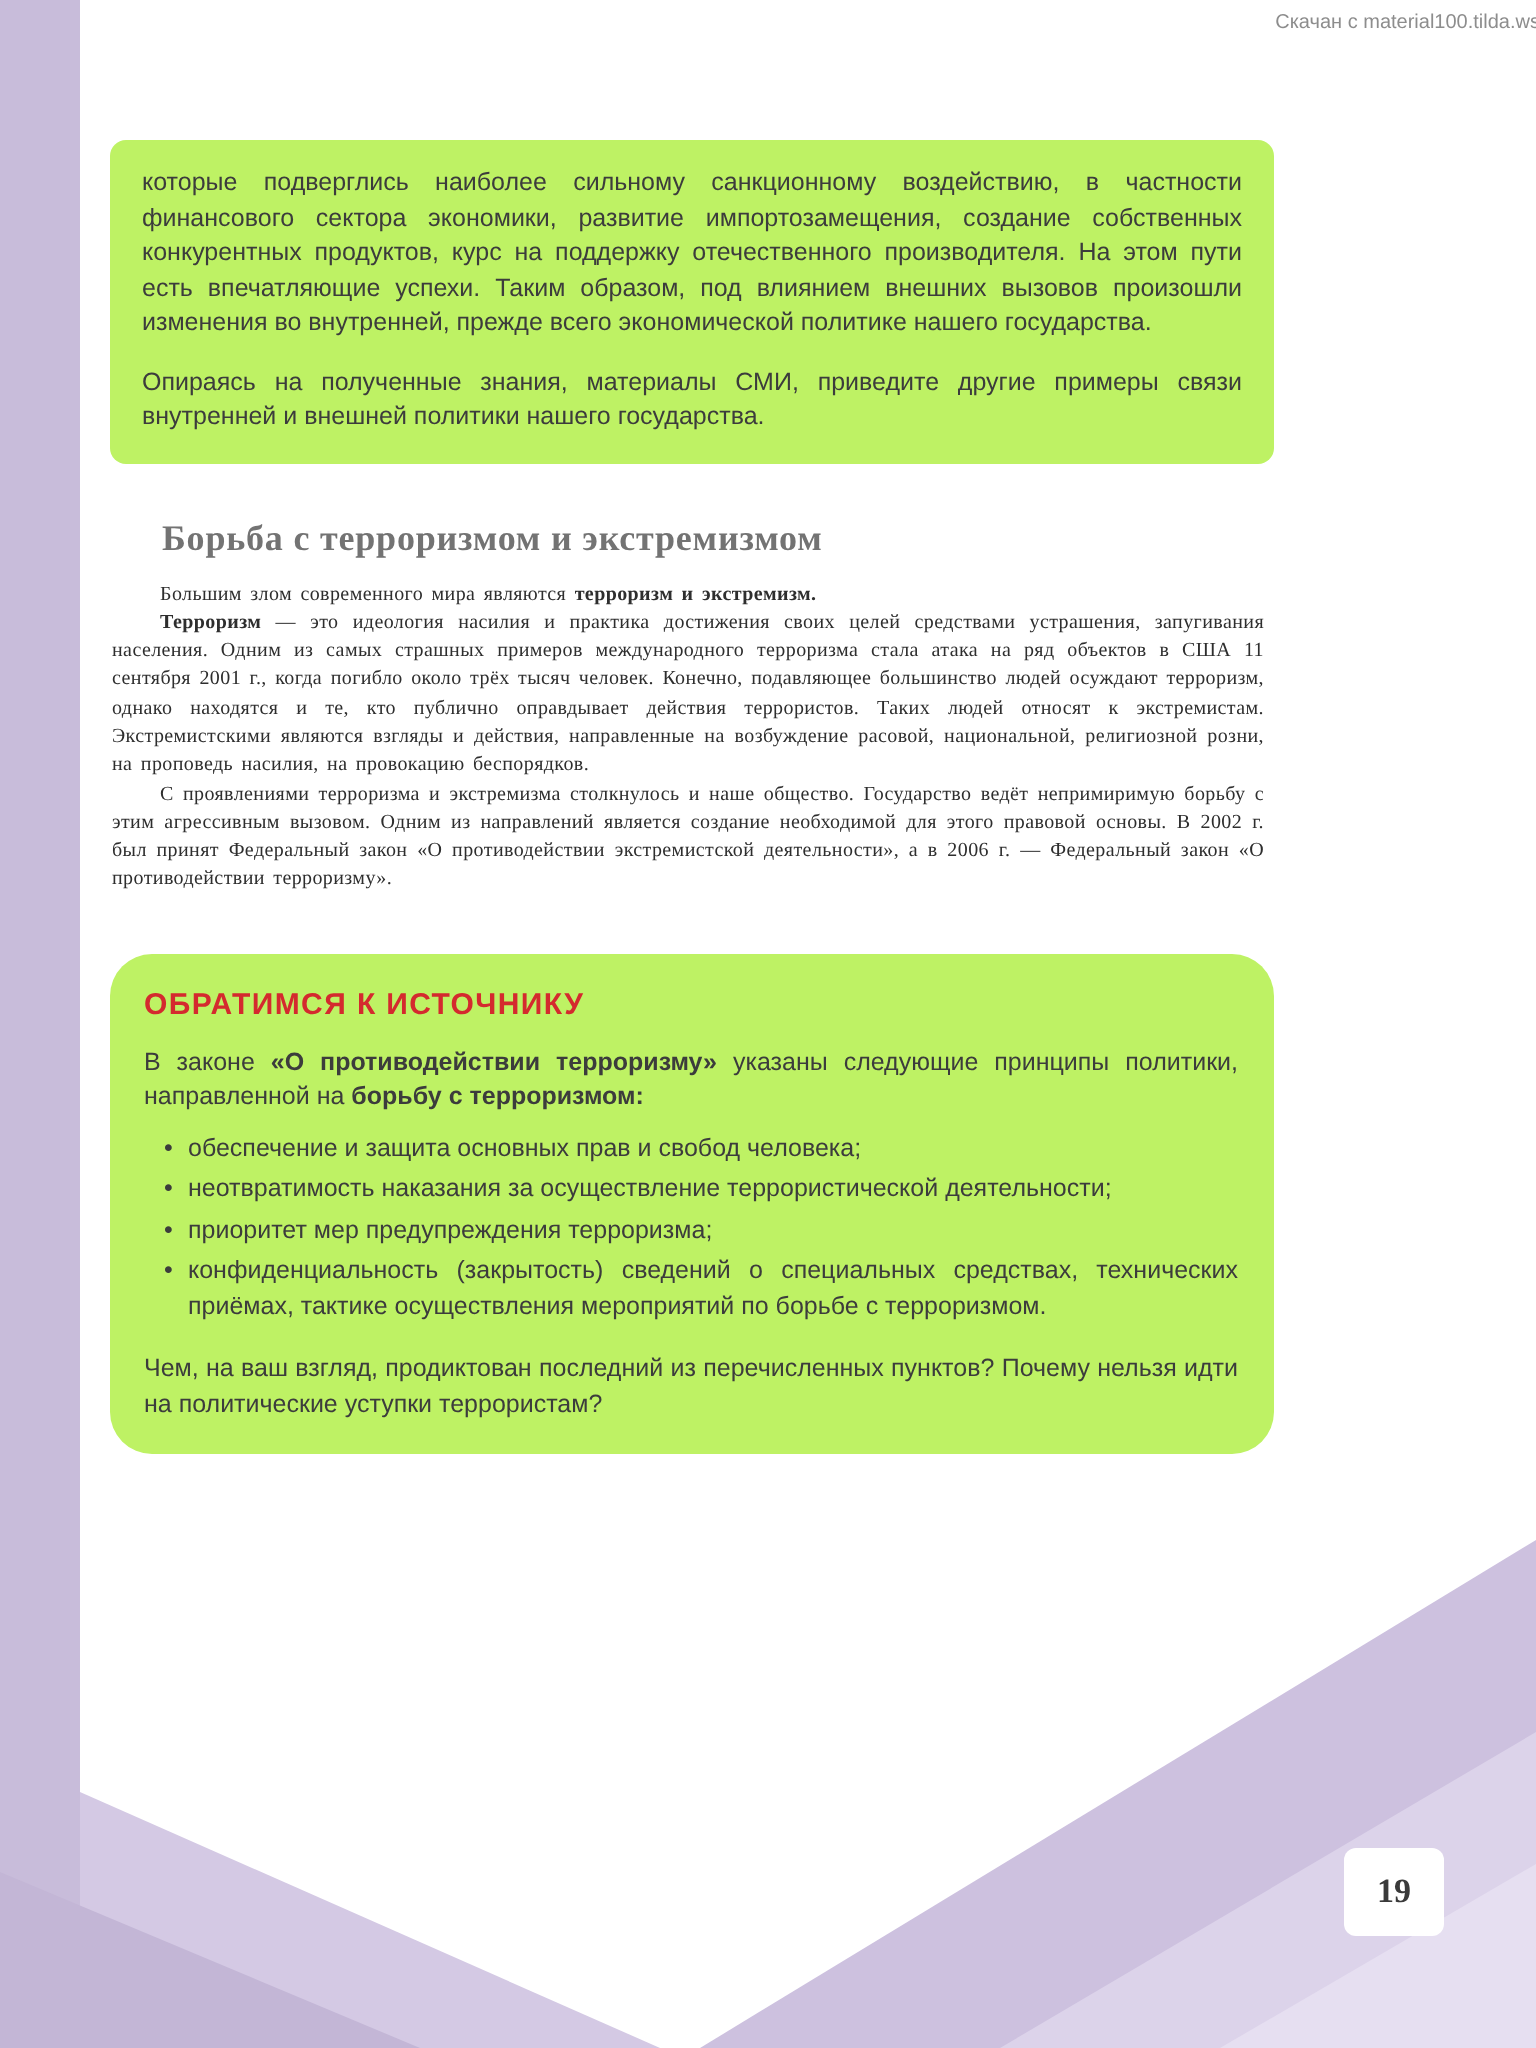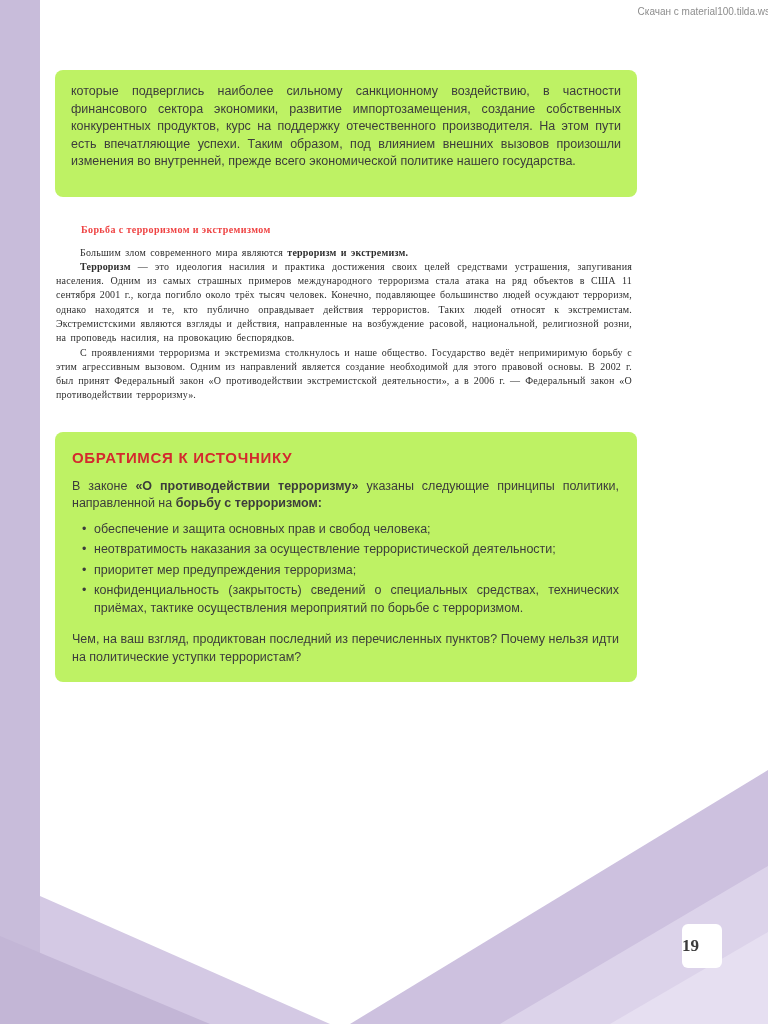--- a/index.html
+++ b/index.html
@@ -34,70 +34,71 @@
     padding: 13px 16px 14px 16px;
     font-family: "Liberation Sans", sans-serif;
     font-size: 12.5px; line-height: 1.4; color: #3c3c3c;
     text-align: justify;
   }
   .cream-box p { margin: 0; }
   .cream-box p.first { margin-bottom: 12px; }
   .section-heading {
     margin: 27px 0 11px 26px;
     font-family: "Liberation Serif", serif;
-    font-size: 10px; font-weight: bold;
-    color: #ef4444; letter-spacing: 0.4px;
+    font-size: 18px; font-weight: bold;
+    color: #737373; letter-spacing: 0.4px;
   }
   .body-p {
     margin: 0 0 0 1px;
     width: 576px;
     font-size: 10px; line-height: 1.43;
     color: #2e2e2e;
     text-align: justify;
     text-indent: 24px;
     letter-spacing: 0.2px;
     word-spacing: 1.5px;
   }
-  .source-box { margin-top: 29px; padding: 15px 18px 16px 17px; }
+  .source-box { margin-top: 29px; padding: 15px 18px 16px 17px; border-radius: 21px; }
   .source-heading {
     margin: 0 0 10px 0;
     font-family: "Liberation Sans", sans-serif;
     font-size: 15px; font-weight: bold;
     color: #d42a2e; letter-spacing: 0.7px;
   }
   .source-intro { margin: 0 0 8px 0 !important; }
   .bullets { list-style: none; margin: 0; padding: 0 0 0 10px; }
   .bullets li {
     position: relative; padding-left: 12px;
     margin-bottom: 3px; text-align: justify;
   }
   .bullets li::before {
     content: "\2022"; position: absolute; left: 0; top: 0;
   }
   .source-question { margin-top: 14px !important; }
   .page-number-box {
     position: absolute; right: 46px; bottom: 56px;
-    width: 40px; height: 44px;
+    width: 50px; height: 44px;
     background: #ffffff; border-radius: 6px;
-    display: flex; align-items: center; justify-content: flex-start;
+    display: flex; align-items: center; justify-content: center;
     font-family: "Liberation Serif", serif;
     font-weight: bold; font-size: 17px; color: #3a3a3a;
     z-index: 10;
   }
 </style>
 </head>
 <body>
 
 <div class="page">
   <div class="watermark">Скачан с material100.tilda.ws</div>
 
   <div class="content">
 
     <div class="cream-box">
       <p class="first">которые подверглись наиболее сильному санкционному воздействию, в частности финансового сектора экономики, развитие импортозамещения, создание собственных конкурентных продуктов, курс на поддержку отечественного производителя. На этом пути есть впечатляющие успехи. Таким образом, под влиянием внешних вызовов произошли изменения во внутренней, прежде всего экономической политике нашего государства.</p>
+      <p>Опираясь на полученные знания, материалы СМИ, приведите другие примеры связи внутренней и внешней политики нашего государства.</p>
     </div>
 
     <h2 class="section-heading">Борьба с терроризмом и экстремизмом</h2>
 
     <p class="body-p"><span>Большим злом современного мира являются </span><b>терроризм и экстремизм.</b></p>
 
     <p class="body-p"><b>Терроризм</b><span> — это идеология насилия и практика достижения своих целей средствами устрашения, запугивания населения. Одним из самых страшных примеров международного терроризма стала атака на ряд объектов в США 11 сентября 2001 г., когда погибло около трёх тысяч человек. Конечно, подавляющее большинство людей осуждают терроризм, однако находятся и те, кто публично оправдывает действия террористов. Таких людей относят к экстремистам. Экстремистскими являются взгляды и действия, направленные на возбуждение расовой, национальной, религиозной розни, на проповедь насилия, на провокацию беспорядков.</span></p>
 
     <p class="body-p">С проявлениями терроризма и экстремизма столкнулось и наше общество. Государство ведёт непримиримую борьбу с этим агрессивным вызовом. Одним из направлений является создание необходимой для этого правовой основы. В 2002 г. был принят Федеральный закон «О противодействии экстремистской деятельности», а в 2006 г. — Федеральный закон «О противодействии терроризму».</p>
 

